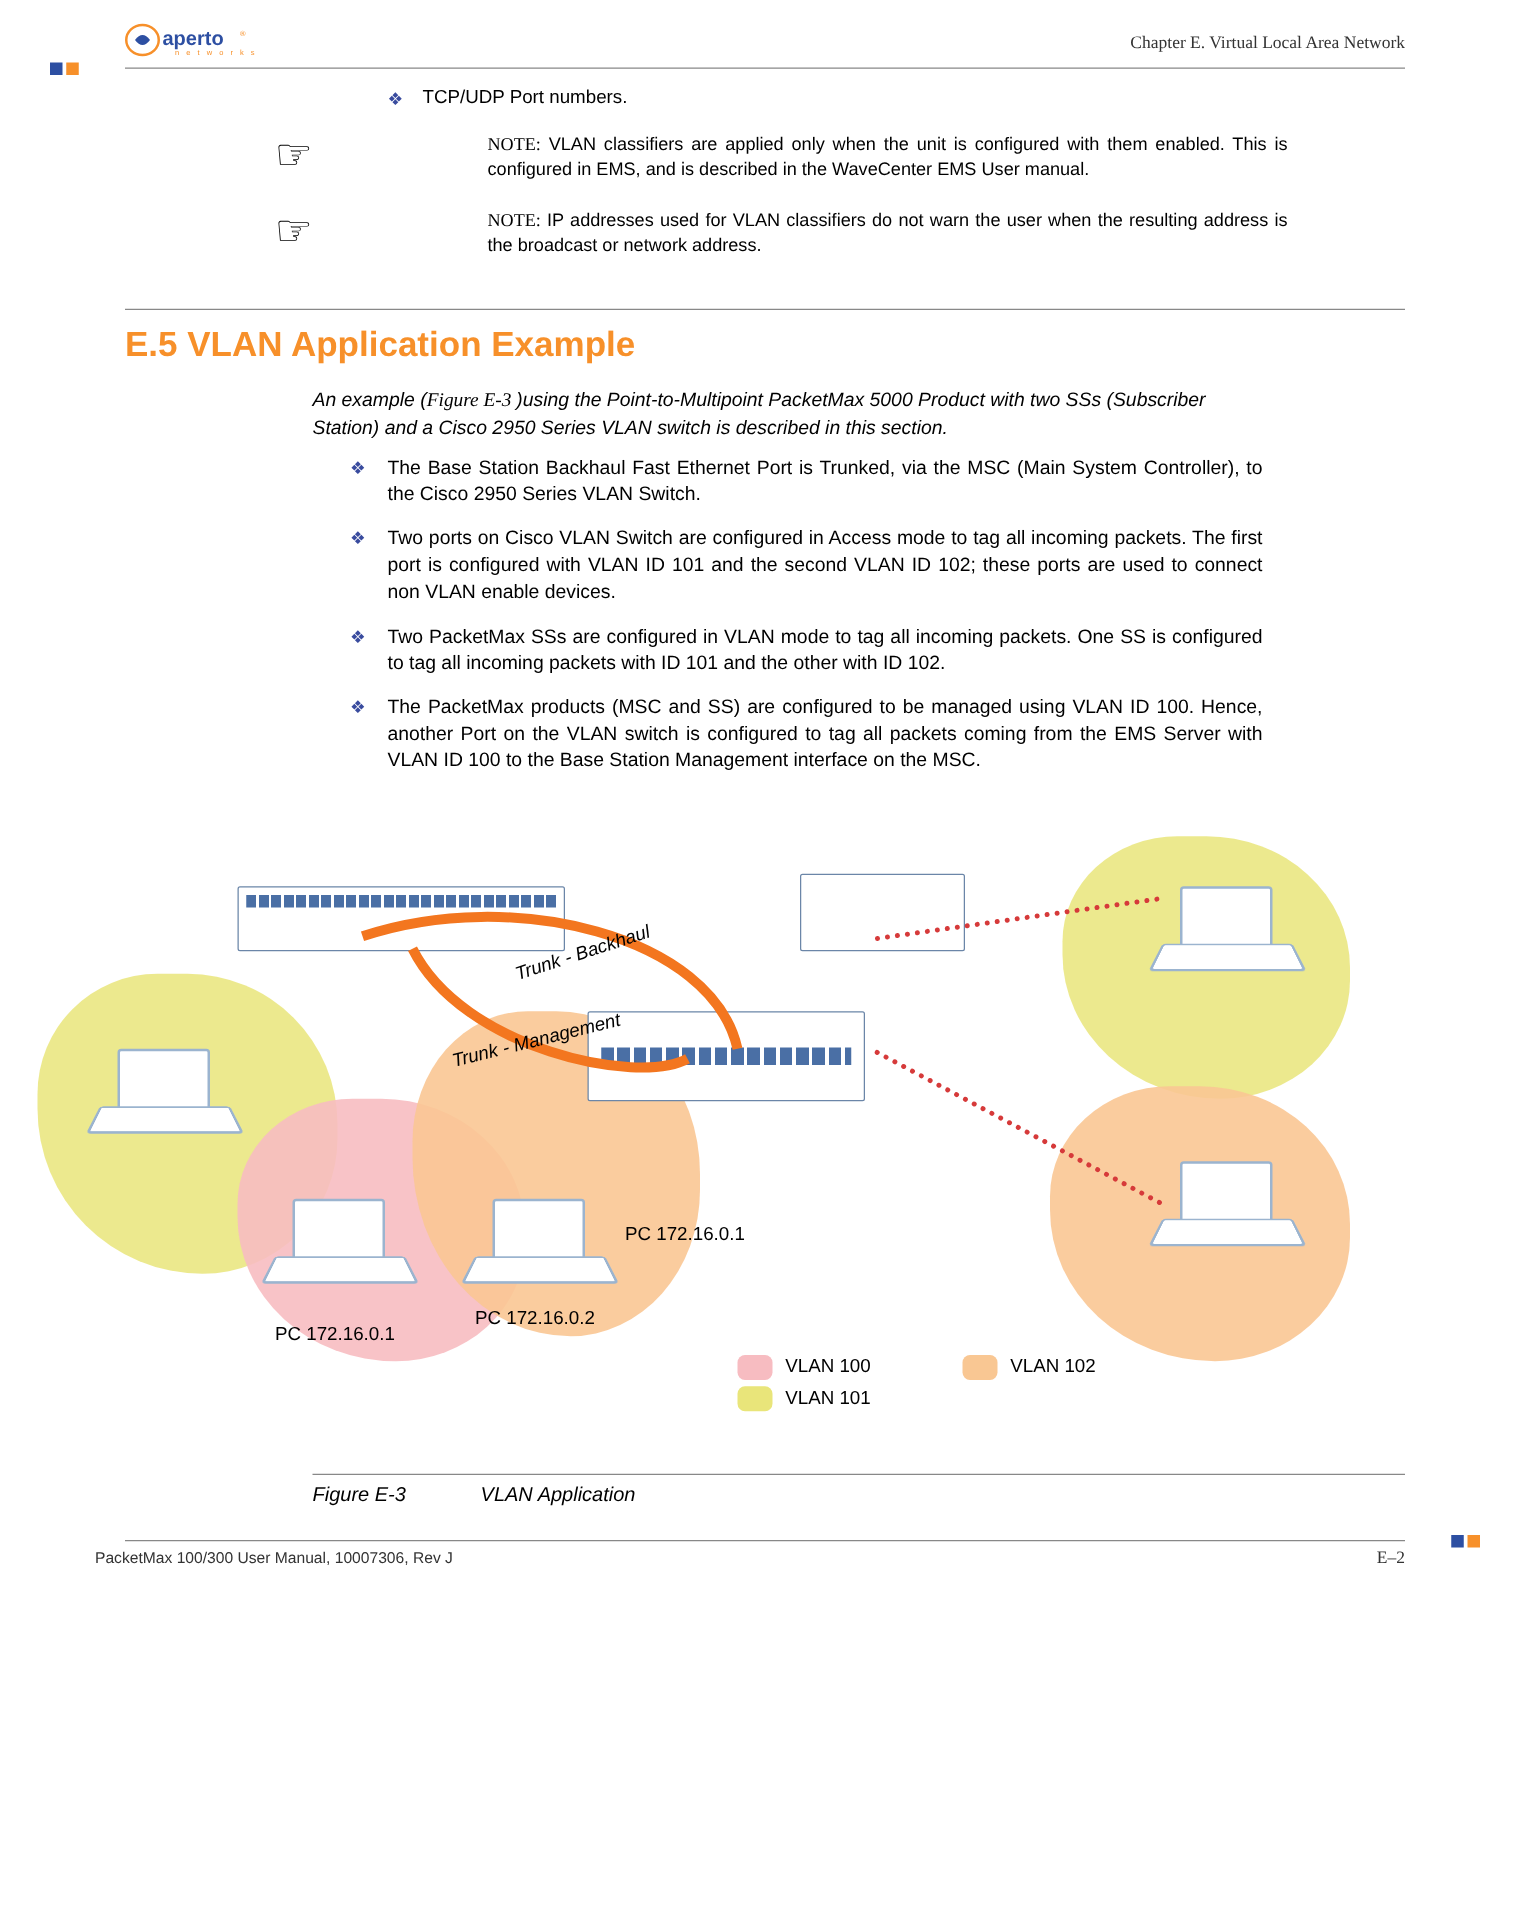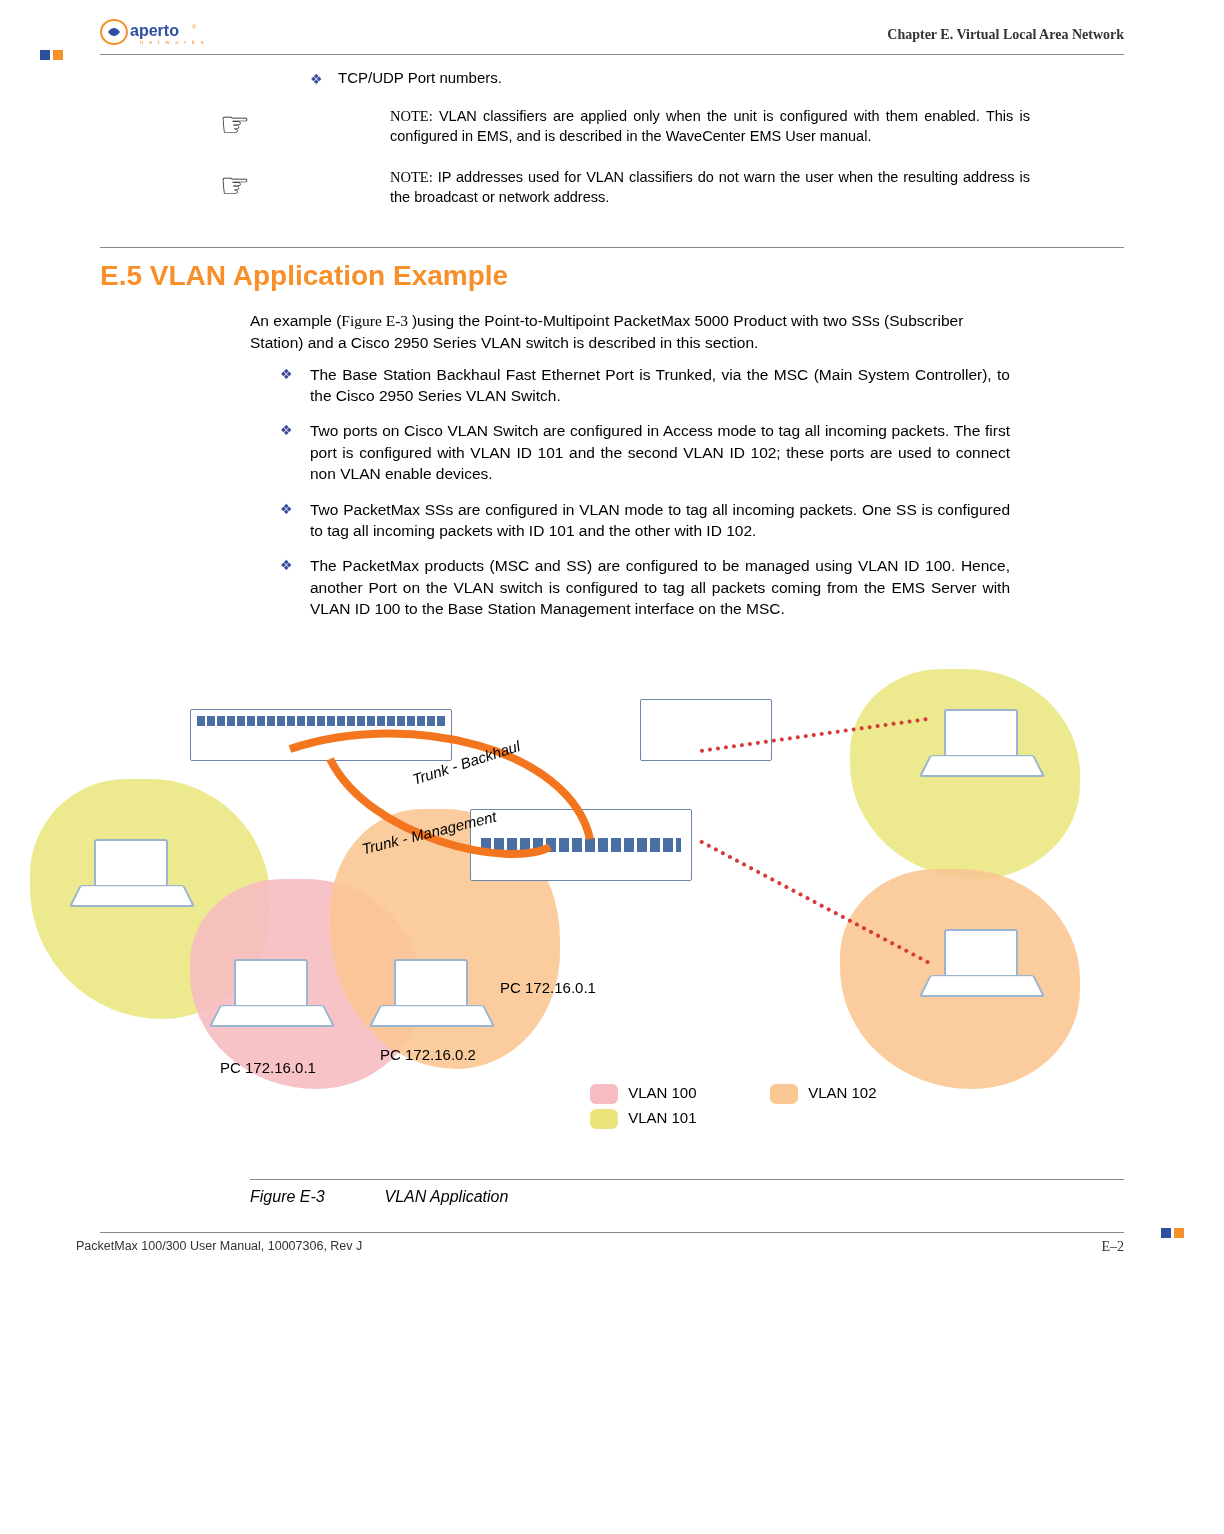--- a/index.html
+++ b/index.html
@@ -26,21 +26,20 @@
     width: 130px;
     height: 28px;
     position: relative;
   }
   .logo svg { display:block; }
   .chapter-label {
     font-family: "Times New Roman", serif;
     font-size: 14px;
     color: #333;
     margin-top: 6px;
-    font-weight: bold;
   }
   .header-rule {
     position: relative;
     margin: 8px 100px 0 100px;
     border-top: 1px solid #888;
   }
   .header-squares-left {
     position: absolute;
     left: -60px;
     top: -5px;
@@ -94,20 +93,21 @@
     font-weight:bold;
     font-size:28px;
     margin: 0 0 18px 0;
   }
   .body-para {
     margin-left: 150px;
     font-size:15.5px;
     line-height:1.4;
     margin-bottom: 10px;
     max-width: 760px;
+    font-style: italic;
   }
   .fig-ref { font-family:"Times New Roman", serif; }
   .bullet-list {
     margin-left: 180px;
     max-width: 730px;
   }
   .bullet-item {
     display:flex;
     gap:18px;
     font-size:15.5px;

